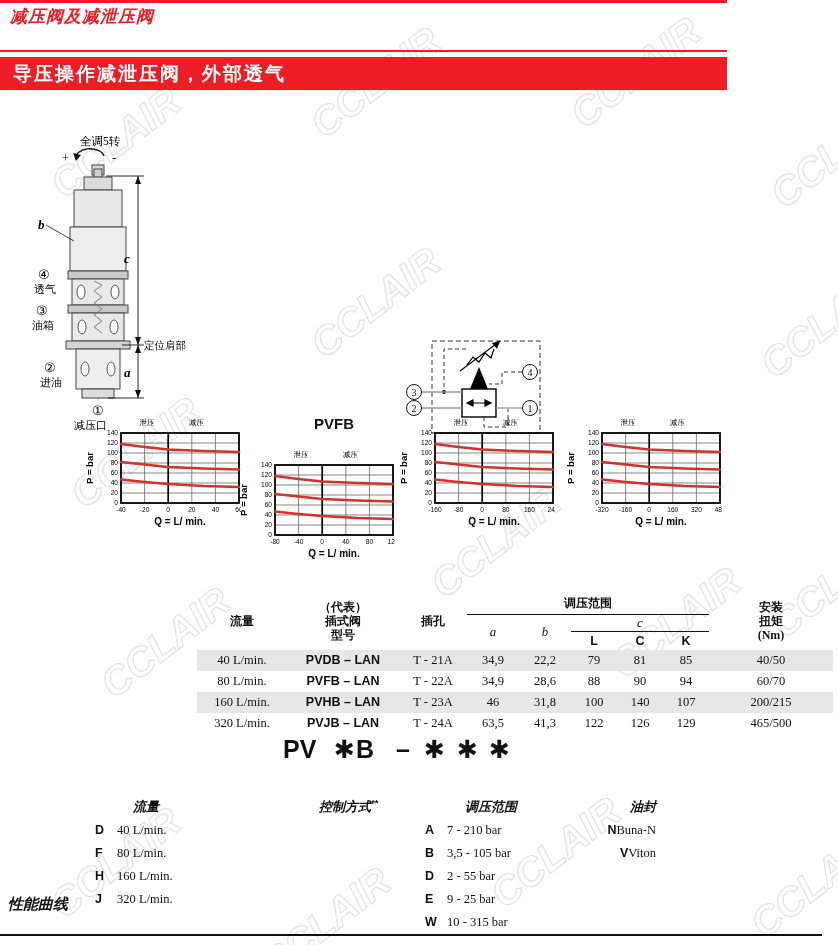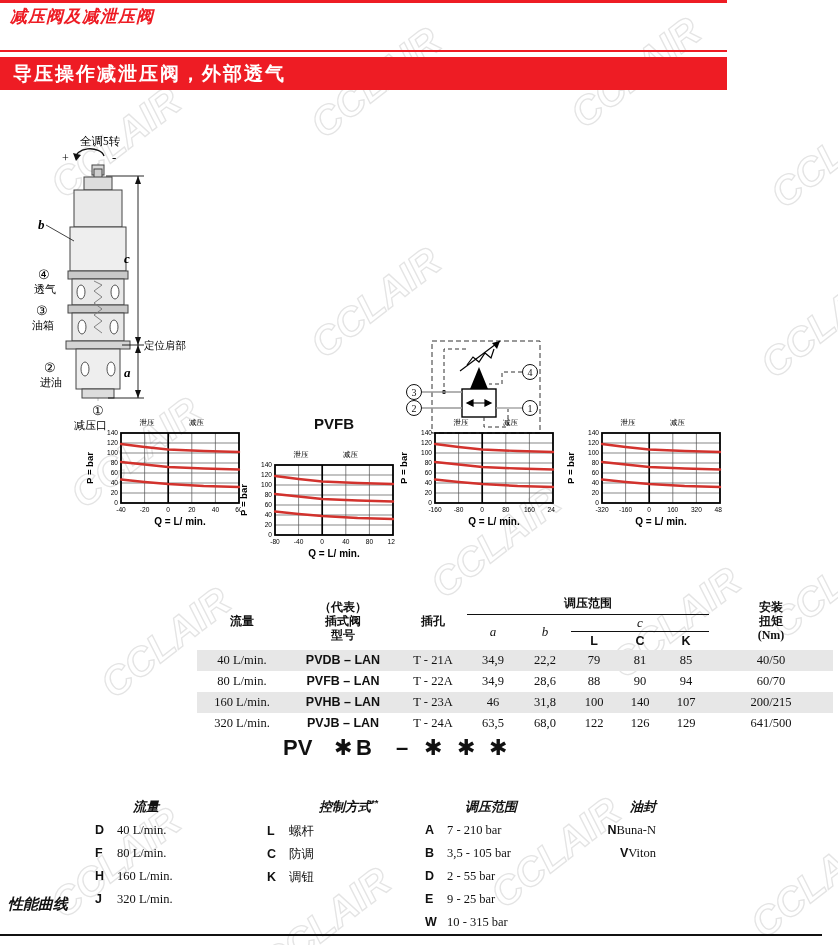--- a/index.html
+++ b/index.html
@@ -36,21 +36,21 @@
   #spec-table .underlined{border-bottom:1.5px solid #111;}
   #spec-table tbody td{height:21px;}
   #spec-table tbody tr:nth-child(odd){background:#e7e7e7;}
   #spec-table tbody .model{font-family:Liberation Sans, sans-serif;font-weight:bold;}
   
   .chart{position:absolute;top:415px;width:158px;z-index:1;}
   .chart .ctitle{font-family:"Liberation Sans","DejaVu Sans",sans-serif;font-weight:bold;
                  font-size:15px;text-align:center;padding-left:36px;height:32px;}
   
   .code-part{position:absolute;top:735px;font-family:"Liberation Sans","DejaVu Sans",sans-serif;
-             font-weight:bold;font-size:22px;text-align:center;}
+             font-weight:bold;font-size:25px;text-align:center;}
   .opt-col{position:absolute;top:798px;z-index:1;}
   .opt-h{font-weight:bold;font-style:italic;font-size:13px;
          font-family:"Liberation Sans","DejaVu Sans",sans-serif;}
   .opt-h sup{font-size:9px;}
   .opt-items{margin-top:7px;}
   .opt-row{height:23px;font-size:12.5px;}
   .opt-row .code{display:inline-block;width:22px;font-family:"Liberation Sans","DejaVu Sans",sans-serif;
                  font-weight:bold;}
   svg text{font-family:"Liberation Serif","DejaVu Serif",serif;}
   .sans{font-family:"Liberation Sans","DejaVu Sans",sans-serif;}
@@ -244,25 +244,25 @@
           <td>100</td>
           <td>140</td>
           <td>107</td>
           <td>200/215</td>
         </tr>
         <tr>
           <td>320 L/min.</td>
           <td class="model">PVJB – LAN</td>
           <td>T - 24A</td>
           <td>63,5</td>
-          <td>68,0</td>
+          <td>41,3</td>
           <td>122</td>
           <td>126</td>
           <td>129</td>
-          <td>641/500</td>
+          <td>465/500</td>
         </tr>
       </tbody>
   </table>
 
   
   <div class="abs sec-h z" style="left:8px;top:380px;">性能曲线</div>
   <div class="abs rule z" style="left:0;top:400px;width:822px;"></div>
   
   <div id="charts">
       <div class="chart" style="left: 83px;"><svg width="158" height="118" viewBox="0 0 158 118">
@@ -424,25 +424,20 @@
         <div class="opt-h" style="padding-left: 38px;">流量</div>
         <div class="opt-items">
           <div class="opt-row"><span class="code">D</span><span>40 L/min.</span></div>
           <div class="opt-row"><span class="code">F</span><span>80 L/min.</span></div>
           <div class="opt-row"><span class="code">H</span><span>160 L/min.</span></div>
           <div class="opt-row"><span class="code">J</span><span>320 L/min.</span></div>
         </div>
       </div>
       <div class="opt-col" style="left: 267px;">
         <div class="opt-h" style="padding-left: 52px;">控制方式<sup>**</sup></div>
-        <div class="opt-items">
-          <div class="opt-row"><span class="code">L</span><span>螺杆</span></div>
-          <div class="opt-row"><span class="code">C</span><span>防调</span></div>
-          <div class="opt-row"><span class="code">K</span><span>调钮</span></div>
-        </div>
       </div>
       <div class="opt-col" style="left: 425px;">
         <div class="opt-h" style="padding-left: 40px;">调压范围</div>
         <div class="opt-items">
           <div class="opt-row"><span class="code">A</span><span>7 - 210 bar</span></div>
           <div class="opt-row"><span class="code">B</span><span>3,5 - 105 bar</span></div>
           <div class="opt-row"><span class="code">D</span><span>2 - 55 bar</span></div>
           <div class="opt-row"><span class="code">E</span><span>9 - 25 bar</span></div>
           <div class="opt-row"><span class="code">W</span><span>10 - 315 bar</span></div>
         </div>

